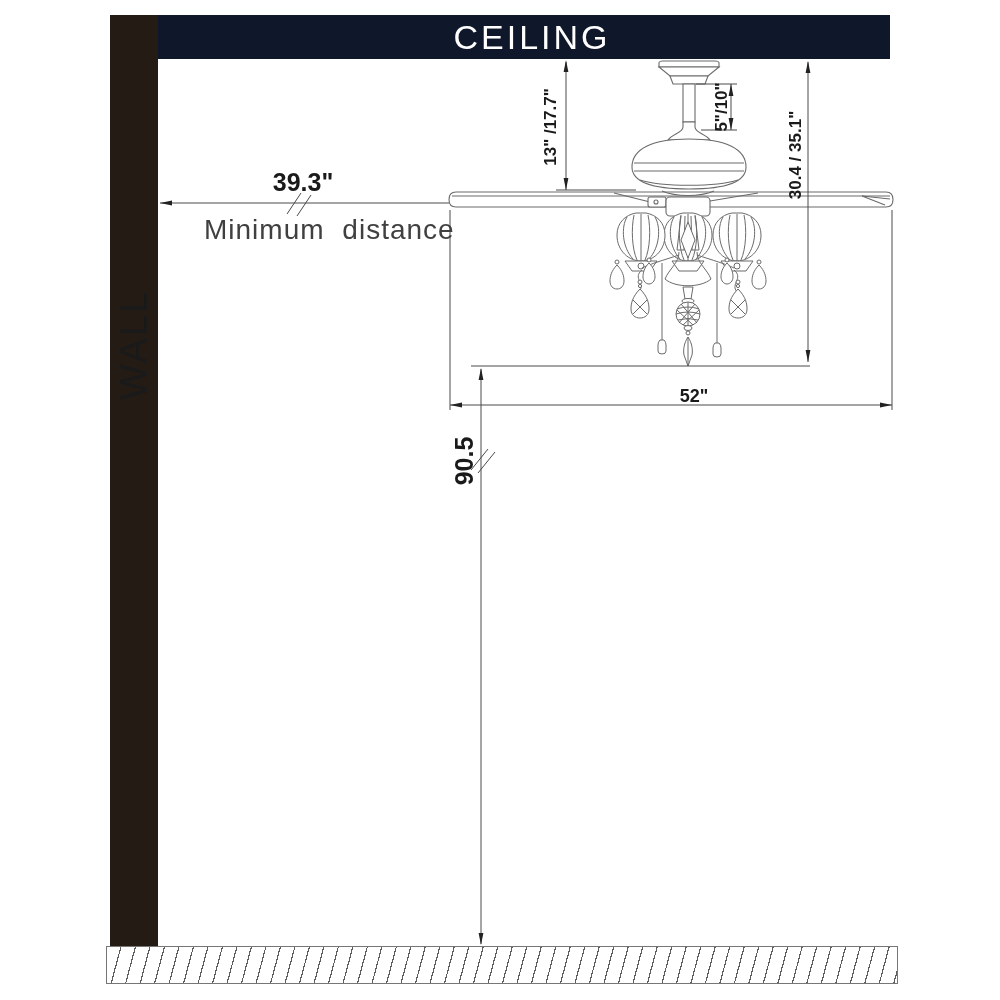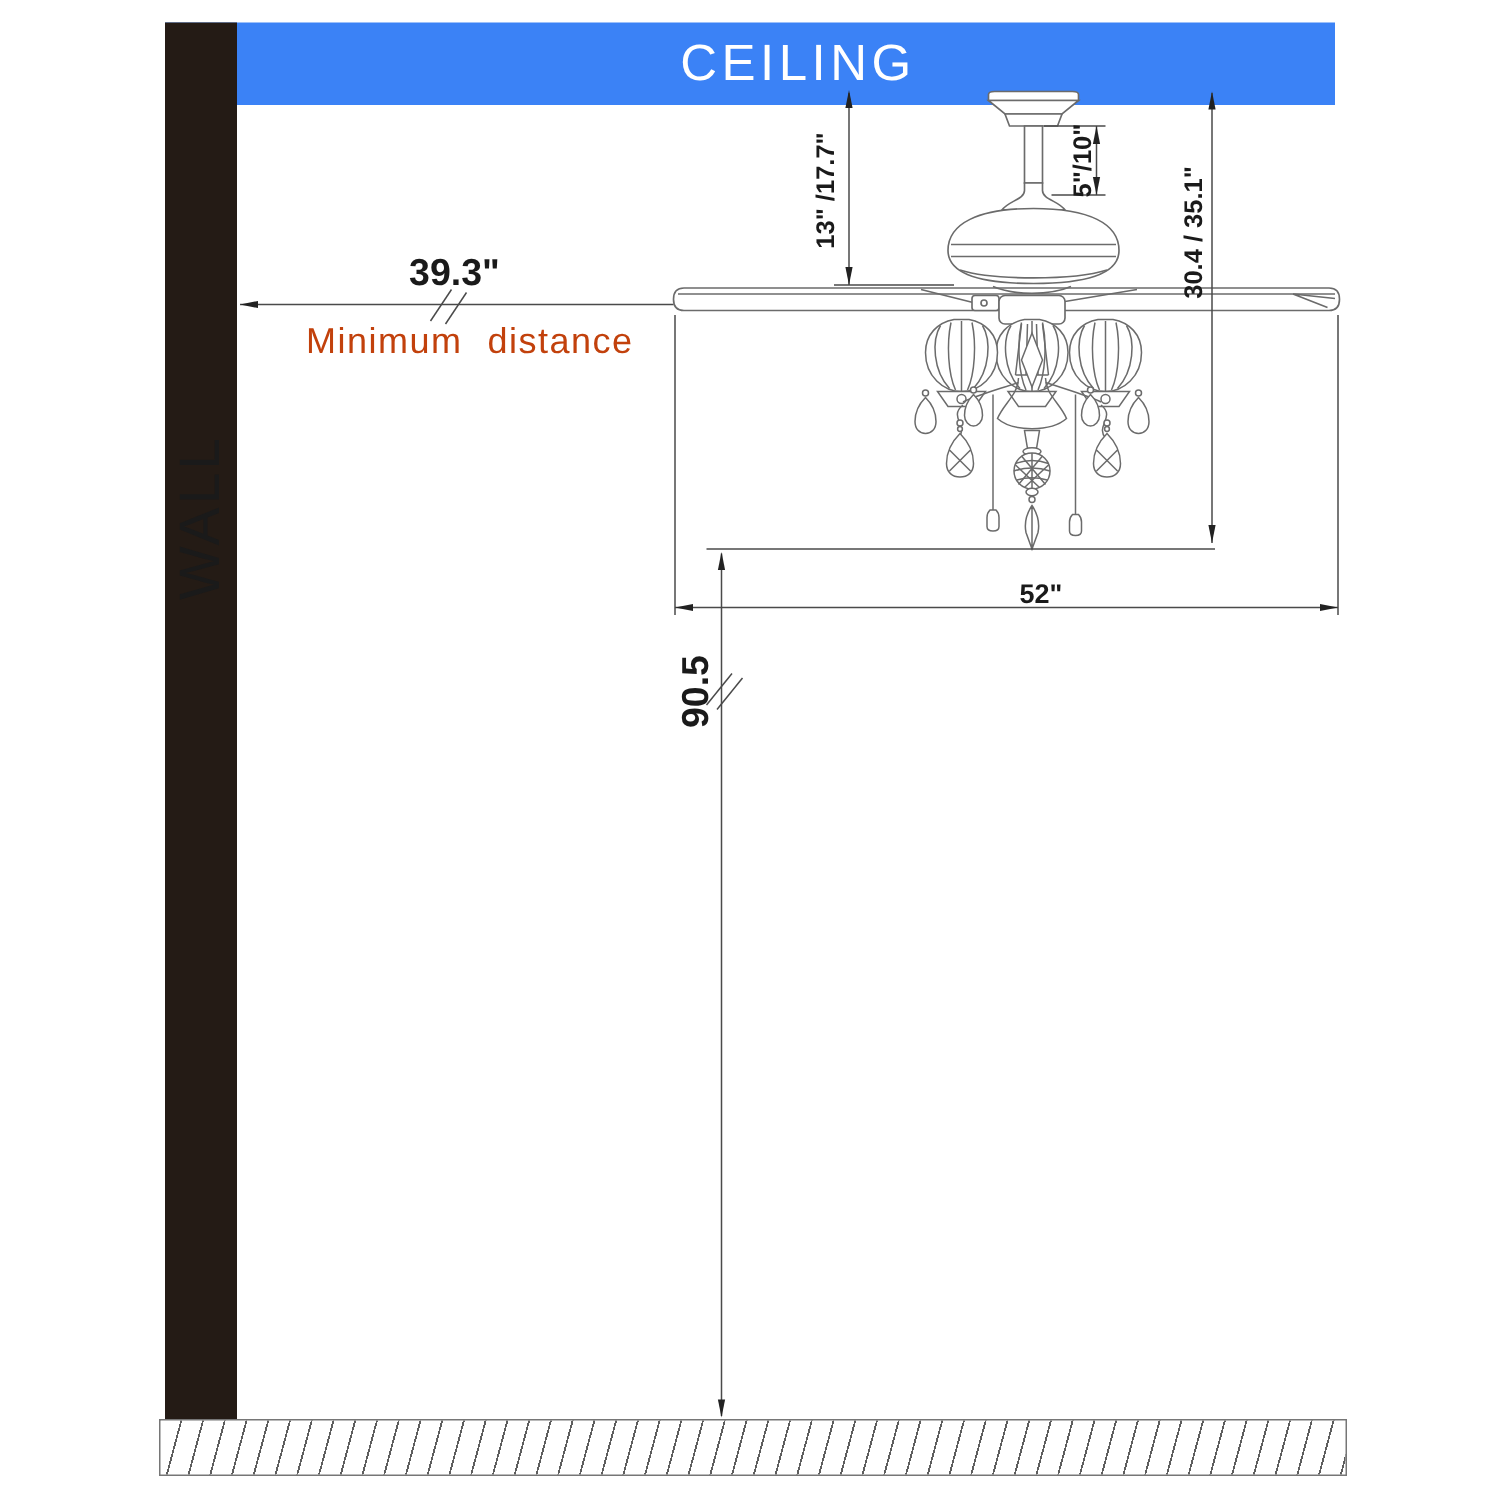--- a/index.html
+++ b/index.html
@@ -1,36 +1,36 @@
 <!DOCTYPE html>
 <html><head>
 <meta charset="utf-8">
 <style>
   html,body{margin:0;padding:0;background:#fff;}
   .stage{position:relative;width:1000px;height:1000px;background:#ffffff;overflow:hidden;
          font-family:"Liberation Sans", sans-serif;}
 
   
-  .ceiling-bar{position:absolute;left:110px;top:15px;width:780px;height:55px;background:#3b82f6;
+  .ceiling-bar{position:absolute;left:110px;top:15px;width:780px;height:44px;background:#0f172a;
                display:flex;align-items:center;justify-content:center;}
   .ceiling-text{color:#fff;font-size:34px;letter-spacing:3px;font-weight:400;margin-left:64px;}
   .wall-bar{position:absolute;left:110px;top:15px;width:48px;height:931px;background:#241b15;}
   .wall-text{position:absolute;left:44px;top:325px;width:180px;height:40px;line-height:40px;
              transform:rotate(-90deg);text-align:center;color:#fff;font-size:38px;letter-spacing:2px;}
   .floor{position:absolute;left:106px;top:946px;width:790px;height:36px;border:1px solid #767676;
          background:repeating-linear-gradient(105deg,#ffffff 0 12.8px,#5e5e5e 12.8px 14px);}
 
   
   svg.draw{position:absolute;left:0;top:0;width:1000px;height:1000px;}
 
   
   .lbl{position:absolute;color:#1a1a1a;white-space:nowrap;}
   .dim-sm{font-size:17px;font-weight:bold;}
   .dim-lg{font-size:25px;font-weight:bold;}
-  .cap{font-size:24px;letter-spacing:1px;word-spacing:9px;color:#c2410c;}
+  .cap{font-size:28px;letter-spacing:1px;word-spacing:9px;color:#404040;}
   .rot{transform:rotate(-90deg);text-align:center;}
   .lbl-13{left:491px;top:116px;width:120px;height:22px;line-height:22px;}
   .lbl-5{left:677px;top:96px;width:90px;height:22px;line-height:22px;}
   .lbl-30{left:736px;top:144px;width:120px;height:22px;line-height:22px;}
   .lbl-90{left:424px;top:448px;width:80px;height:26px;line-height:26px;}
   .lbl-39{left:258px;top:168px;width:90px;height:26px;text-align:center;}
   .lbl-mindist{left:204px;top:214px;}
   .lbl-minh{left:496px;top:444px;}
   .lbl-52{left:664px;top:386px;width:60px;height:18px;text-align:center;font-size:18px;font-weight:bold;}
 </style>

